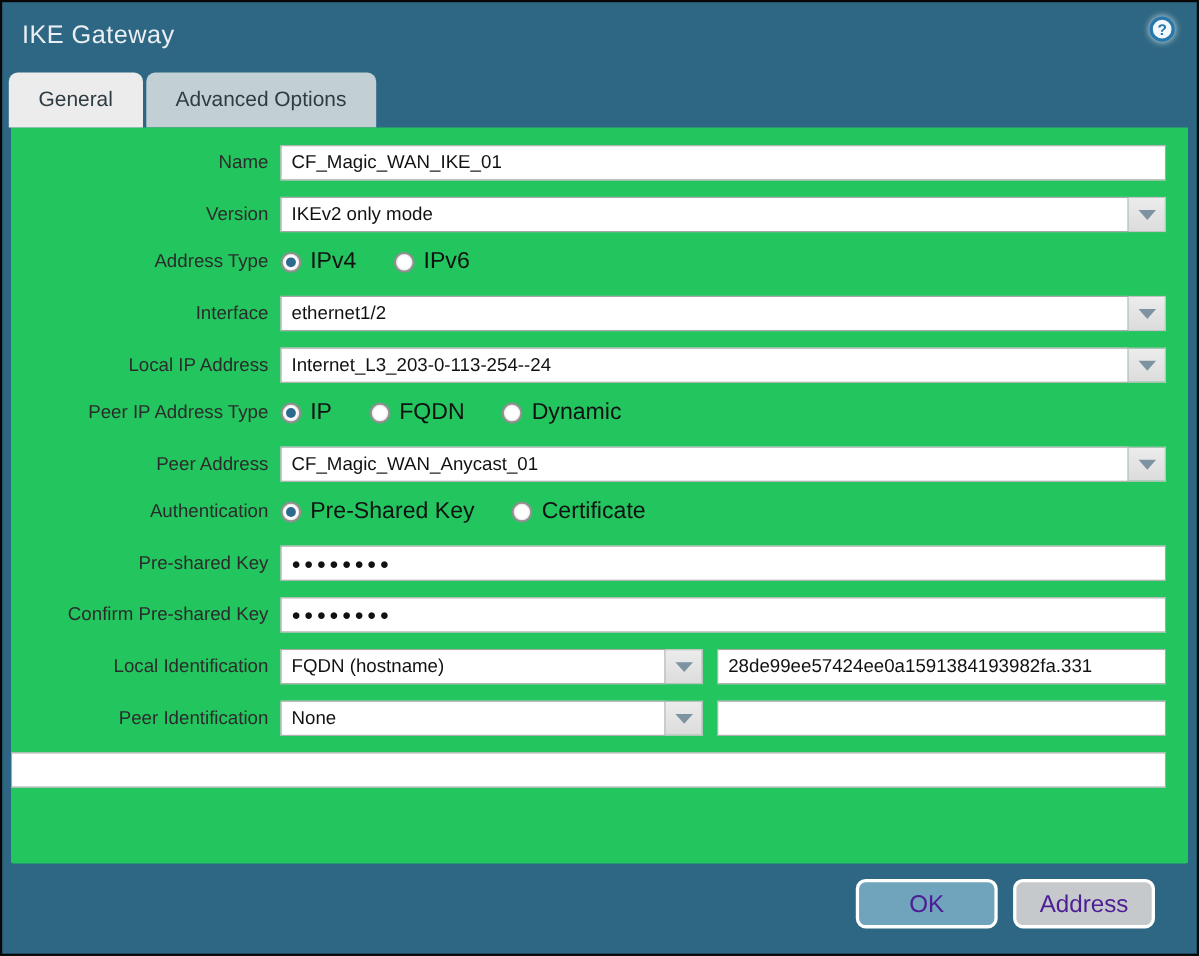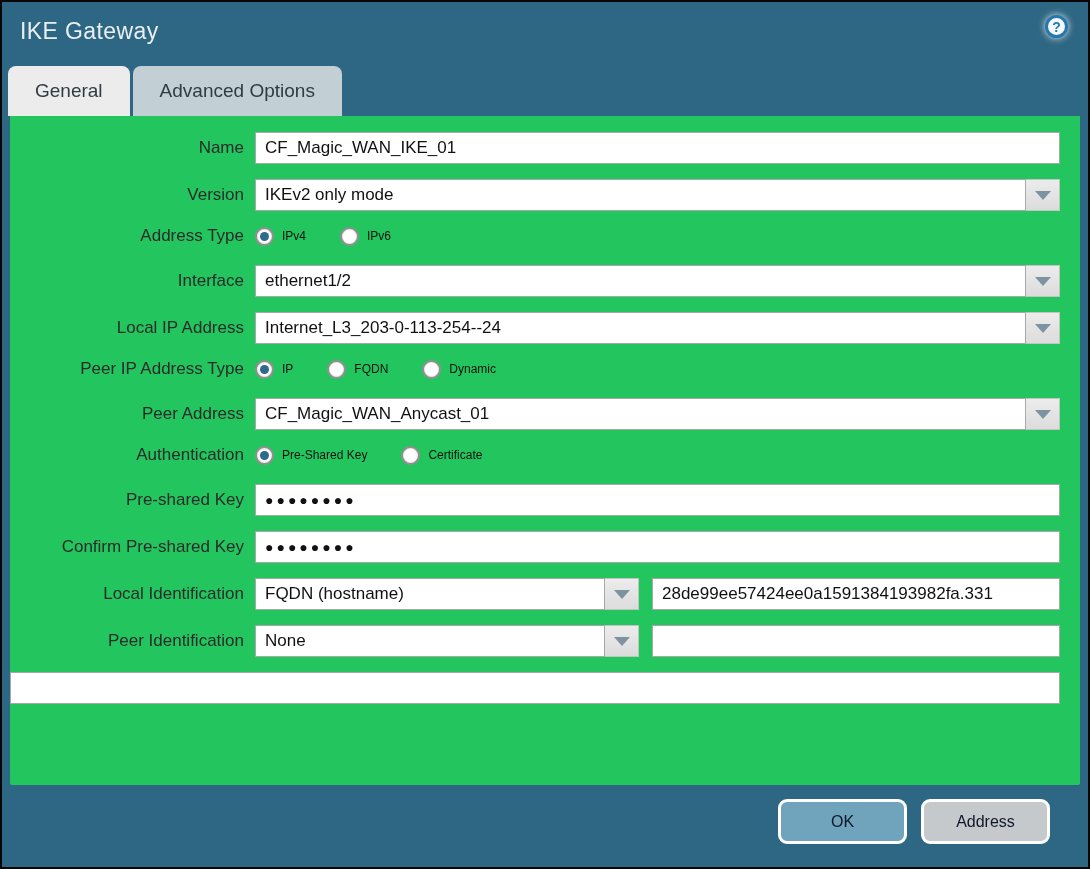--- a/index.html
+++ b/index.html
@@ -97,33 +97,33 @@
     width:19px; height:19px; border-radius:50%;
     background:#fff; border:2px solid #909090;
     margin-right:8px; position:relative; flex:none;
     box-shadow:inset 0 0 2px rgba(0,0,0,.25);
   }
   .radio.checked::after {
     content:""; position:absolute; left:3px; top:3px;
     width:9px; height:9px; border-radius:50%;
     background:#2d6a8d;
   }
-  .radio-opt .opt-label { font-size:12px; color:#111; }
+  .radio-opt .opt-label { font-size:21px; color:#111; }
   
   .footer {
     height:82px; flex:none;
     display:flex; justify-content:flex-end; align-items:flex-start;
     gap:14px; padding:14px 38px 0 0;
   }
   .btn {
     width:129px; height:45px;
     border-radius:9px;
     border:3px solid #fff;
     font-family:"Liberation Sans", sans-serif;
-    font-size:16px; color:#0f172a;
+    font-size:22px; color:#4c1d95;
     display:flex; align-items:center; justify-content:center;
     cursor:pointer;
   }
   .btn.ok     { background:#6fa4bc; }
   .btn.cancel { background:#c6c9cb; }
 </style>
 </head>
 <body>
 
 <div class="dialog">

